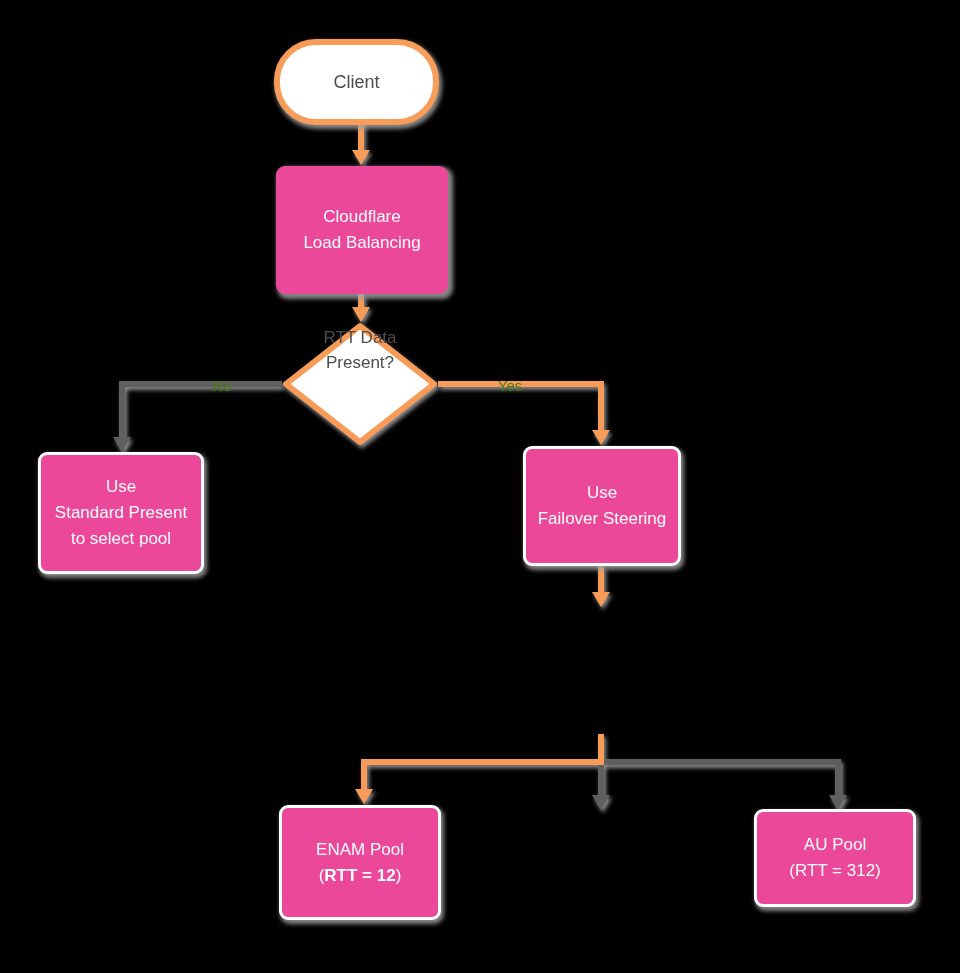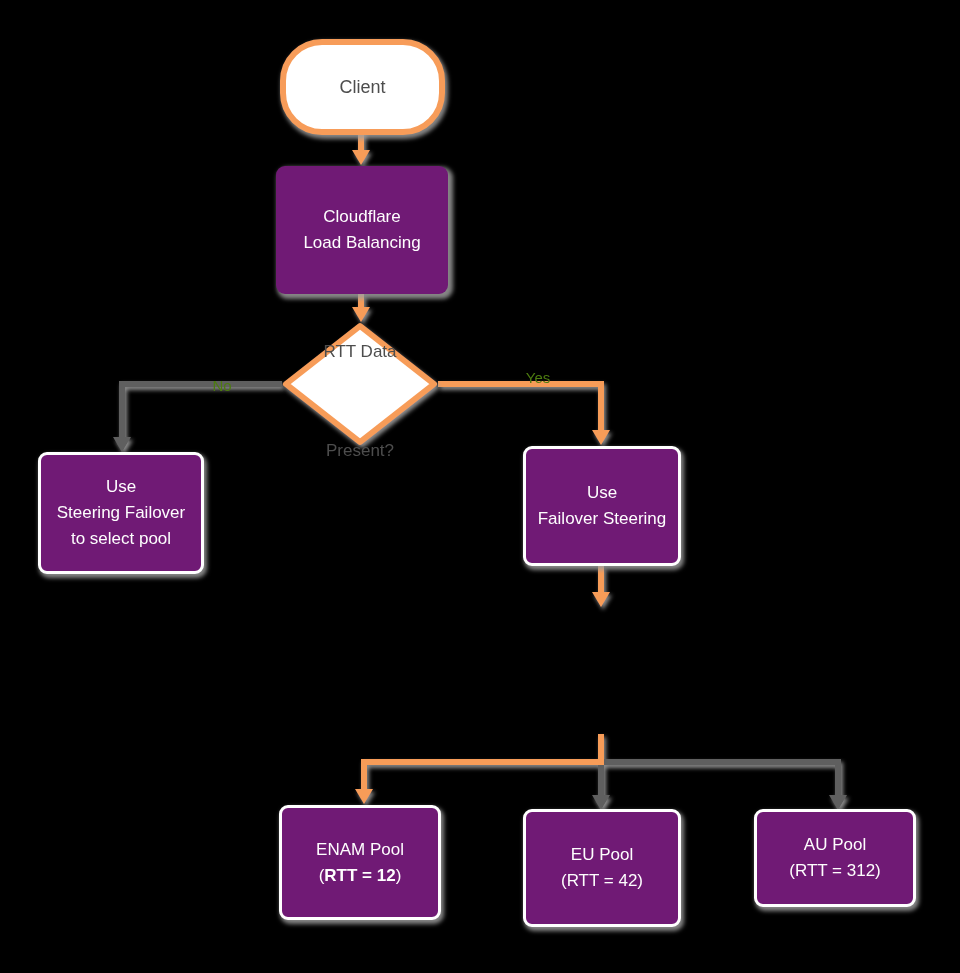--- a/index.html
+++ b/index.html
@@ -8,30 +8,30 @@
     font-family:"Liberation Sans",sans-serif;overflow:hidden;
   }
   svg.wires{position:absolute;left:0;top:0;width:960px;height:973px;overflow:visible;}
   .node{position:absolute;display:flex;flex-direction:column;align-items:center;justify-content:center;text-align:center;box-sizing:border-box;}
   .stadium{
     background:#ffffff;border:6px solid #F79C59;border-radius:42px;
     color:#4D4D4D;font-size:18px;
     box-shadow:2px 3px 4px 1px rgba(158,158,158,0.85);
   }
   .obox{
-    background:#701a75;border:3px solid #ffffff;border-radius:9px;
+    background:#ec4899;border:3px solid #ffffff;border-radius:9px;
     color:#FEFEFE;font-size:17px;line-height:26px;
     box-shadow:2px 3px 4px 1px rgba(158,158,158,0.85);
   }
   .obox.noborder{border:none;box-shadow:3px 3px 4px 2px rgba(158,158,158,0.85);}
   .diamond{position:absolute;}
   .diamond svg{position:absolute;left:0;top:0;overflow:visible;}
   .diamond .dlabel{
-    position:absolute;left:0;top:17px;width:100%;height:100%;
-    display:flex;flex-direction:column;align-items:center;justify-content:space-between;
+    position:absolute;left:0;top:3px;width:100%;height:100%;
+    display:flex;flex-direction:column;align-items:center;justify-content:flex-start;
     color:#4D4D4D;font-size:17px;line-height:25px;text-align:center;
   }
   .edge-label{
     position:absolute;transform:translate(-50%,-50%);
     color:#4d7c0f;font-size:15px;line-height:15px;
   }
   .b{font-weight:bold;}
 </style>
 </head>
 <body>
@@ -59,62 +59,58 @@
       <polygon points="352,307 370,307 361,322" fill="#F79C59"></polygon>
       <path d="M438,384 H601 V431" stroke="#F79C59" stroke-width="6" fill="none"></path>
       <polygon points="592,430 610,430 601,445" fill="#F79C59"></polygon>
       <path d="M601,566 V593" stroke="#F79C59" stroke-width="6" fill="none"></path>
       <polygon points="592,592 610,592 601,607" fill="#F79C59"></polygon>
       <path d="M601,734 V762 H364 V790" stroke="#F79C59" stroke-width="6" fill="none"></path>
       <polygon points="355,789 373,789 364,804" fill="#F79C59"></polygon>
     </g>
   </svg>
 
-  <div class="node stadium" style="left:280px;top:39px;width:165px;height:96px;">
+  <div class="node stadium" style="left:274px;top:39px;width:165px;height:86px;">
     <span>Client</span>
   </div>
 
   <div class="node obox noborder" style="left:276px;top:166px;width:172px;height:128px;">
     <span>Cloudflare</span>
     <span>Load Balancing</span>
   </div>
 
   <div class="diamond" style="left:282px;top:322px;width:156px;height:124px;">
     <svg width="156" height="124" viewBox="0 0 156 124">
       <polygon points="78,4 152,62 78,120 4,62" fill="#ffffff" stroke="#F79C59" stroke-width="6" stroke-linejoin="round" filter="url(#sh)"></polygon>
     </svg>
     <div class="dlabel">
       <span>RTT Data</span>
       <span>Present?</span>
     </div>
   </div>
 
   <span class="edge-label" style="left:222px;top:385px;">No</span>
-  <span class="edge-label" style="left:510px;top:377px;margin-left:28px;">Yes</span>
+  <span class="edge-label" style="left:510px;top:385px;">Yes</span>
 
   <div class="node obox" style="left:38px;top:452px;width:166px;height:122px;">
     <span>Use</span>
-    <span>Steering Failover</span>
+    <span>Standard Present</span>
     <span>to select pool</span>
   </div>
 
   <div class="node obox" style="left:523px;top:446px;width:158px;height:120px;">
     <span>Use</span>
     <span>Failover Steering</span>
   </div>
 
 
   <div class="node obox" style="left:279px;top:805px;width:162px;height:115px;justify-content:center;">
     <span>ENAM Pool</span>
     <span><span>(</span><span class="b">RTT = 12</span><span>)</span></span>
   </div>
 
-  <div class="node obox" style="left:523px;top:809px;width:158px;height:118px;">
-    <span>EU Pool</span>
-    <span>(RTT = 42)</span>
-  </div>
 
   <div class="node obox" style="left:754px;top:809px;width:162px;height:98px;text-align:center;">
     <span>AU Pool</span>
     <span>(RTT = 312)</span>
   </div>
 
 </div>
 
 </body></html>

